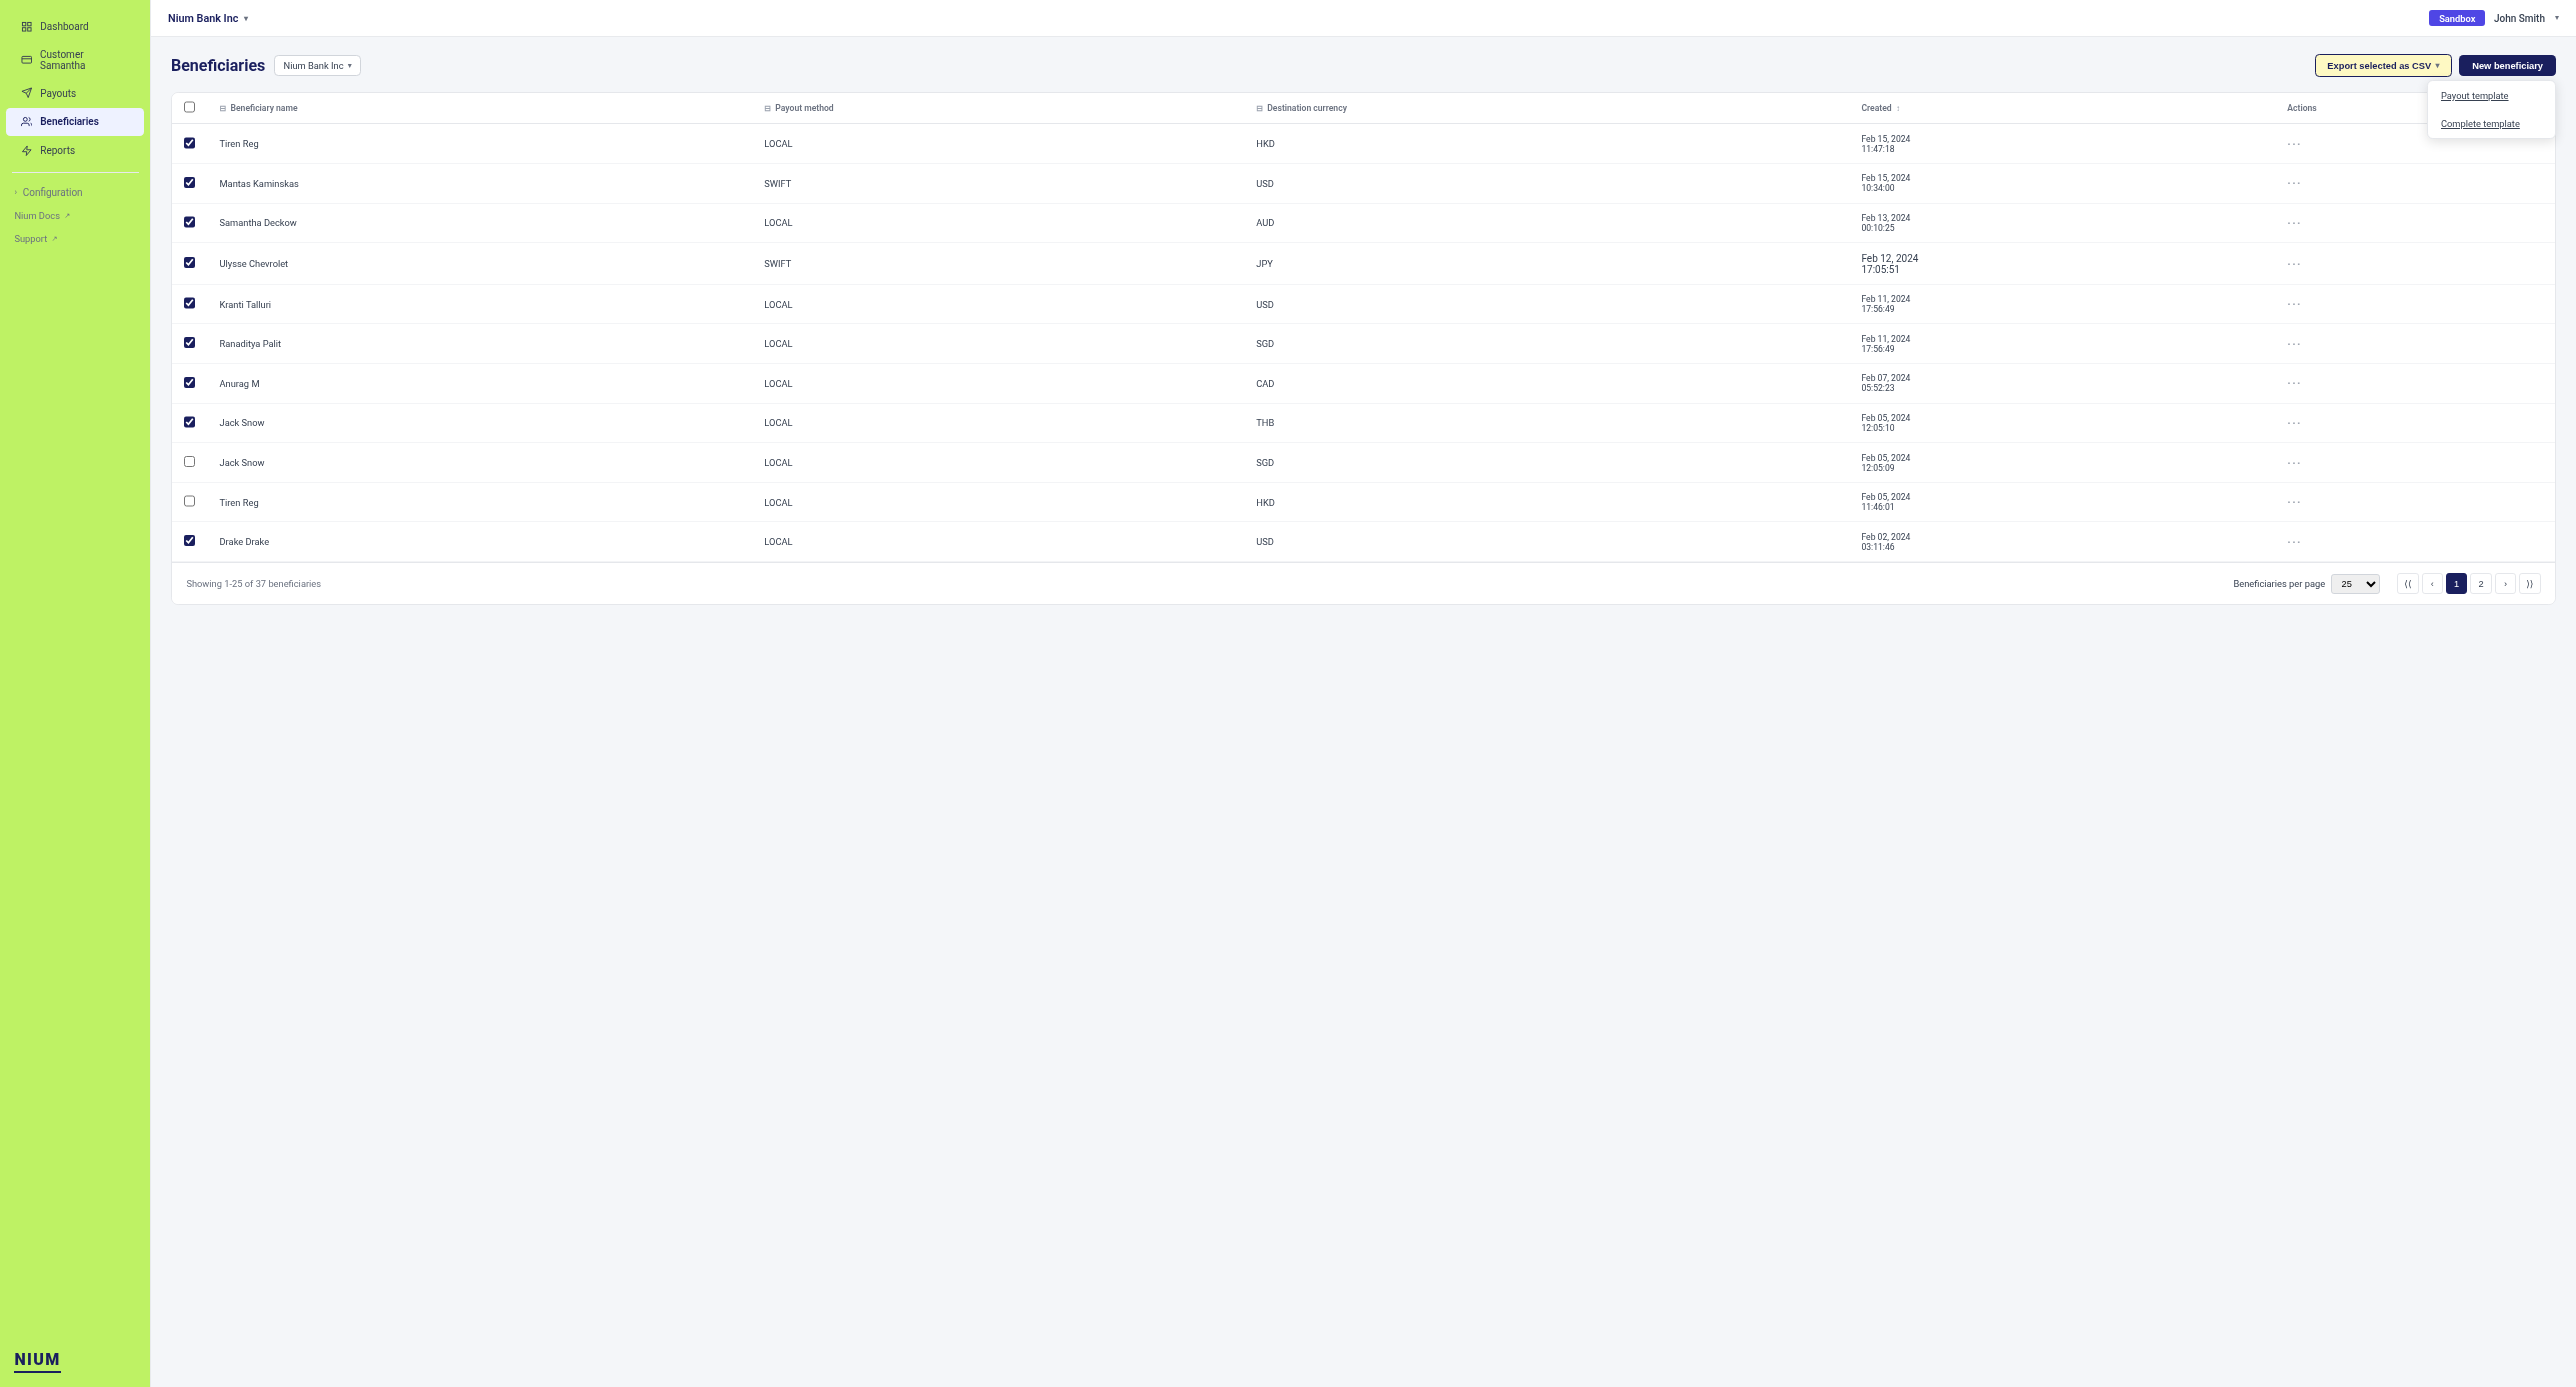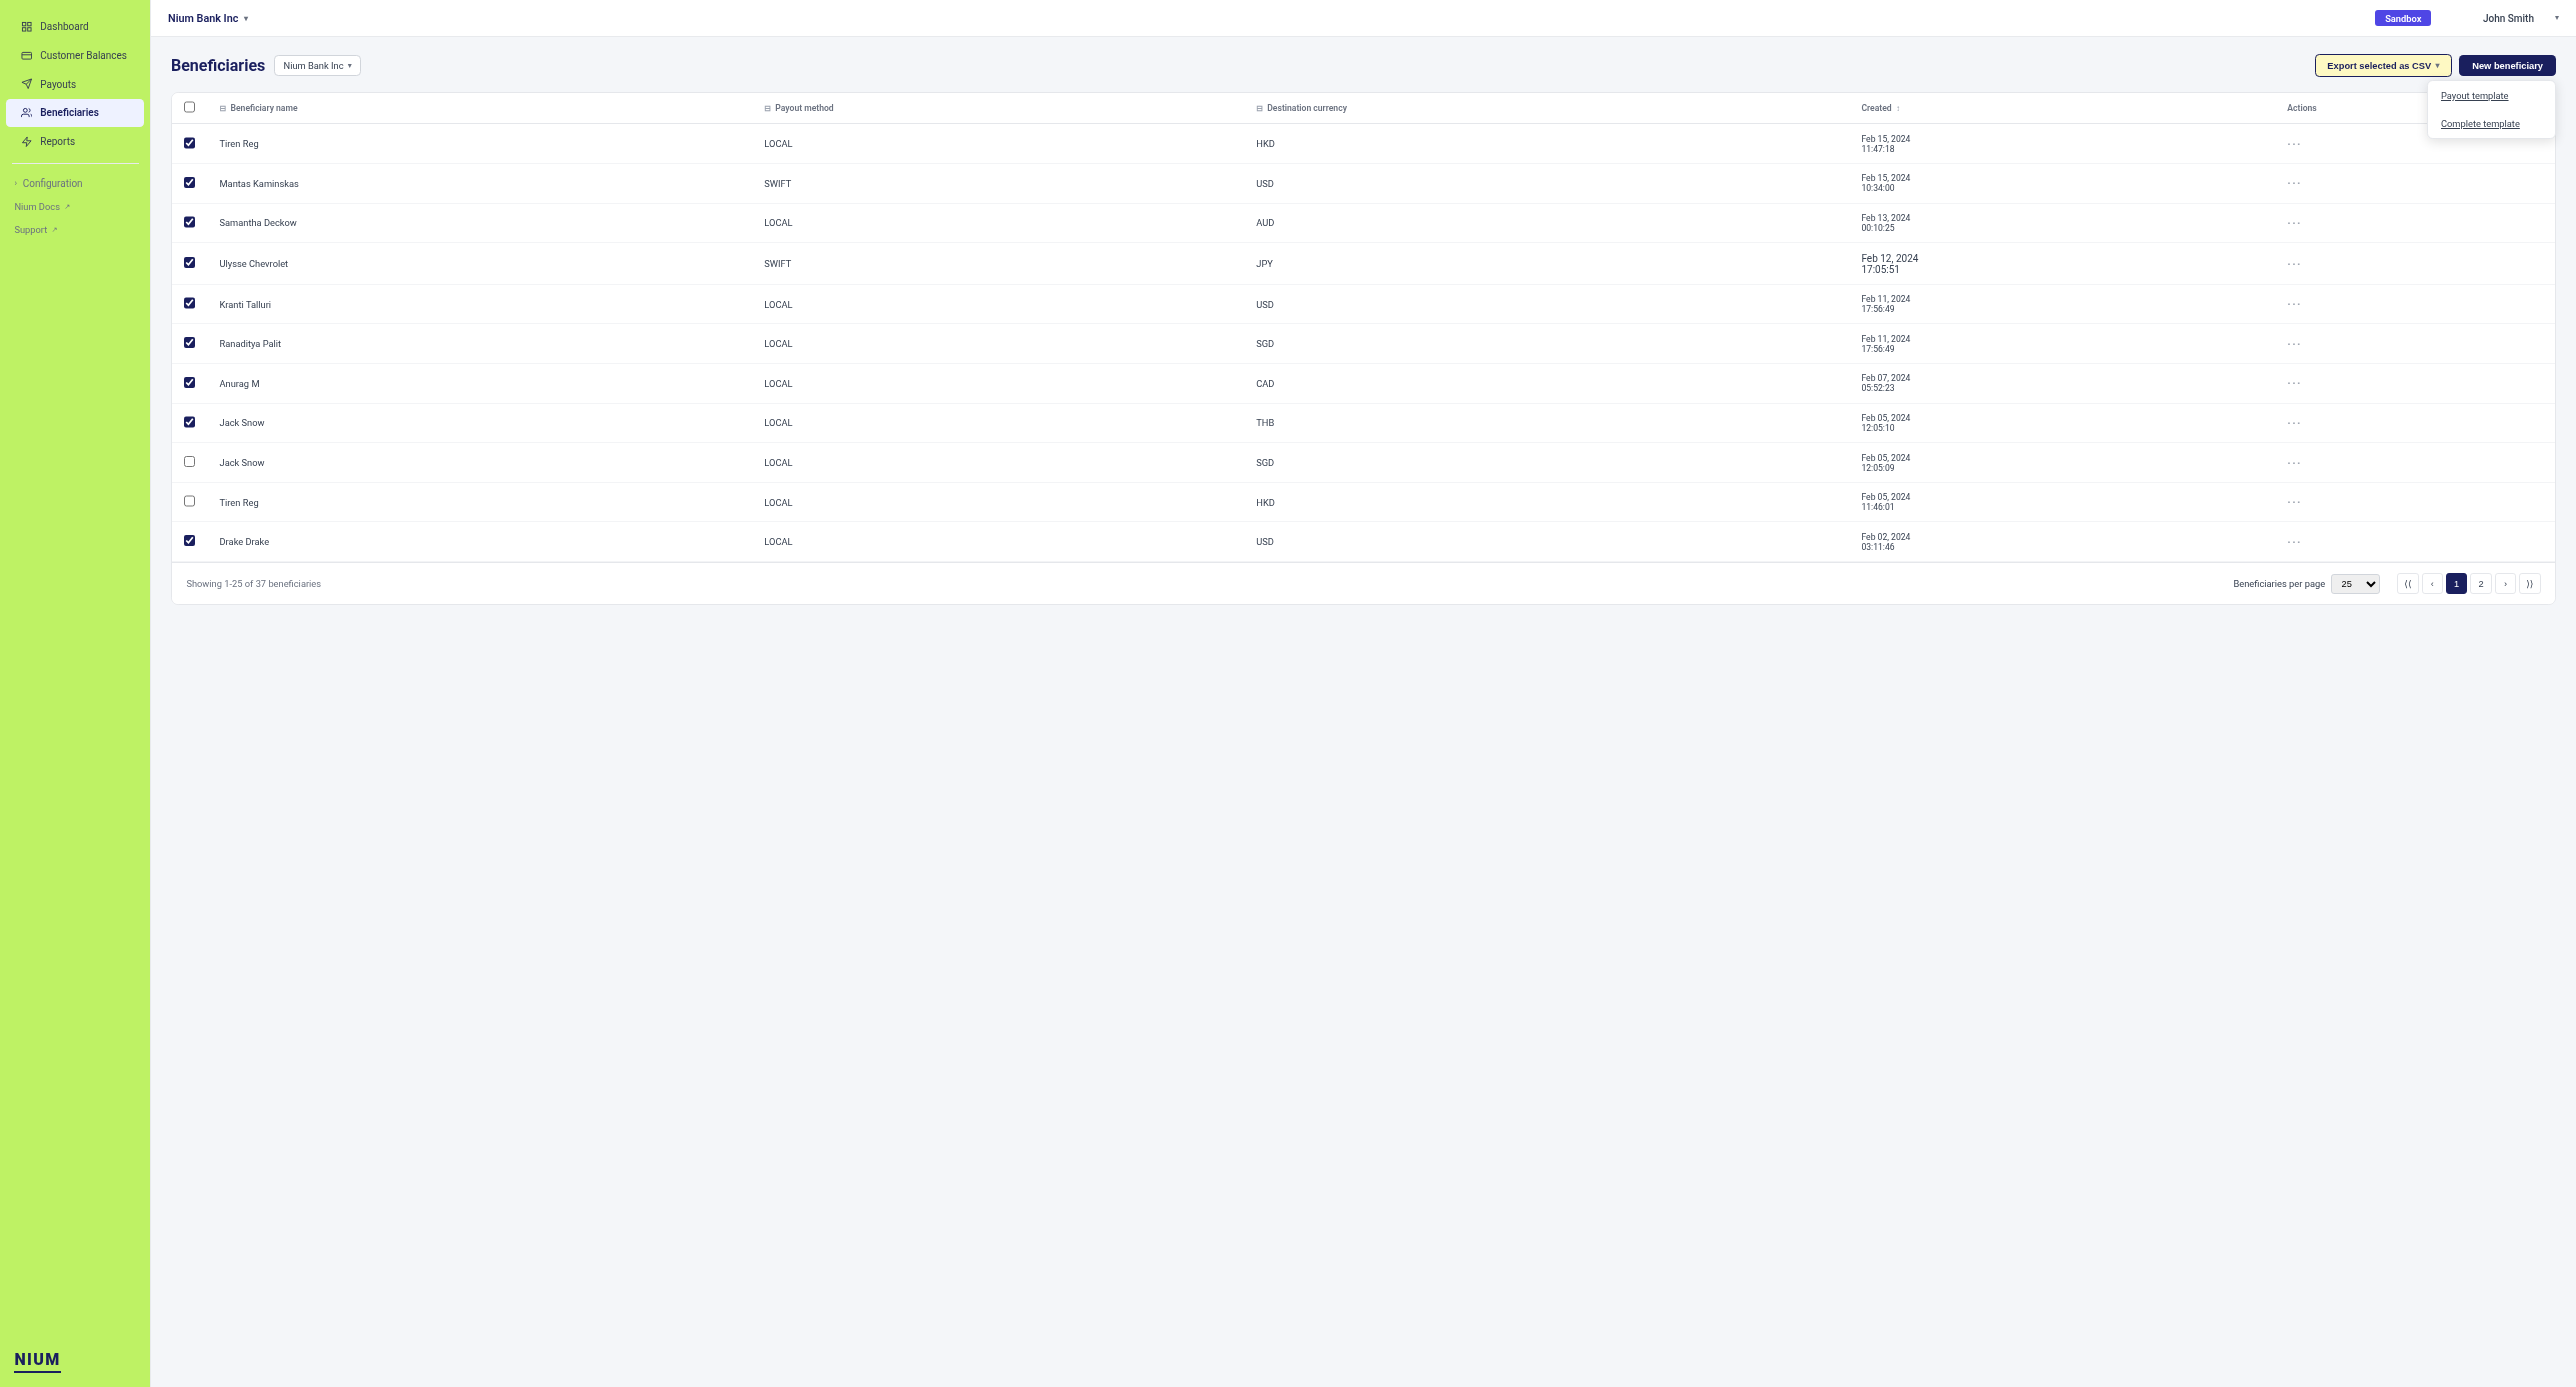--- a/index.html
+++ b/index.html
@@ -16,21 +16,21 @@
     .sidebar-link { display: flex; align-items: center; gap: 4.3px; padding: 5.7px 14.4px; cursor: pointer; color: #6b7280; font-size: 9.3px; }
     .sidebar-logo { padding: 14.4px; margin-top: auto; }
     .nium-logo { font-weight: 900; font-size: 16px; color: #1a1f5e; letter-spacing: 1.4px; border-bottom: 2.2px solid #1a1f5e; display: inline-block; padding-bottom: 1.4px; }
 
     
     .main { flex: 1; display: flex; flex-direction: column; overflow: hidden; }
     .topbar { background: #fff; border-bottom: 0.7px solid #e8eaed; padding: 0 17px; height: 37px; display: flex; align-items: center; justify-content: space-between; }
     .topbar-left { display: flex; align-items: center; gap: 5.7px; font-weight: 600; color: #1a1f5e; font-size: 10.8px; }
     .topbar-right { display: flex; align-items: center; gap: 8.6px; }
     .sandbox-badge { background: #4f46e5; color: #fff; padding: 2.9px 10px; border-radius: 2.9px; font-size: 9.3px; font-weight: 600; }
-    .user-menu { display: flex; align-items: flex-start; gap: 21px; cursor: pointer; color: #374151; font-size: 10px; font-weight: 500; margin-left: 43px; }
+    .user-menu { display: flex; align-items: flex-start; gap: 10px; cursor: pointer; color: #374151; font-size: 10px; font-weight: 500; }
 
     
     .content { flex: 1; padding: 17px 20px; overflow-y: auto; position: relative; }
     .page-header { display: flex; align-items: center; justify-content: space-between; margin-bottom: 14.4px; }
     .page-title-area { display: flex; align-items: center; gap: 8.6px; }
     .page-title { font-size: 16px; font-weight: 700; color: #1a1f5e; }
     .bank-selector { display: flex; align-items: center; gap: 4.3px; background: #fff; border: 0.7px solid #d1d5db; border-radius: 4.3px; padding: 4.3px 8.6px; cursor: pointer; font-size: 9.3px; color: #374151; }
     .header-actions { display: flex; align-items: center; gap: 7.2px; position: relative; }
     .btn-export { border: 1.1px solid #1a1f5e; background: #fef9c3; color: #1a1f5e; padding: 5.7px 11.5px; border-radius: 4.3px; cursor: pointer; font-size: 9.3px; font-weight: 600; display: flex; align-items: center; gap: 4.3px; }
     .btn-new { background: #1a1f5e; color: #fff; padding: 5.7px 13px; border-radius: 4.3px; cursor: pointer; font-size: 9.3px; font-weight: 600; border: none; }
@@ -80,21 +80,21 @@
       </span>
       <span>Dashboard</span>
     </div>
     <div class="sidebar-item">
       <span class="icon">
         <svg width="11.5" height="11.5" viewBox="0 0 24 24" fill="none" stroke="currentColor" stroke-width="2">
             <rect x="2" y="5" width="20" height="14" rx="2"></rect>
             <line x1="2" y1="10" x2="22" y2="10"></line>
           </svg>
       </span>
-      <span>Customer Balances</span>
+      <span>Customer Samantha</span>
     </div>
     <div class="sidebar-item">
       <span class="icon">
         <svg width="11.5" height="11.5" viewBox="0 0 24 24" fill="none" stroke="currentColor" stroke-width="2">
             <line x1="22" y1="2" x2="11" y2="13"></line>
             <polygon points="22 2 15 22 11 13 2 9 22 2"></polygon>
           </svg>
       </span>
       <span>Payouts</span>
     </div>

